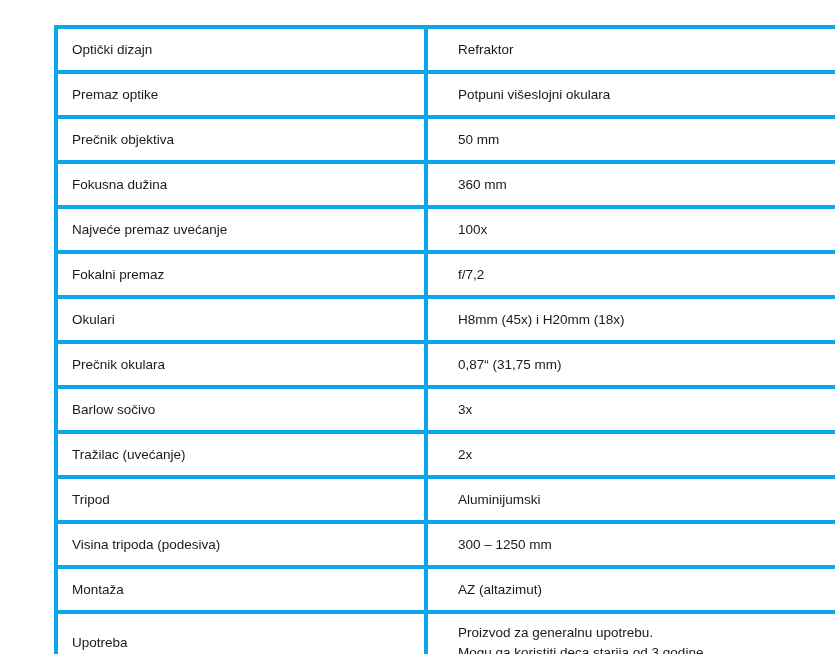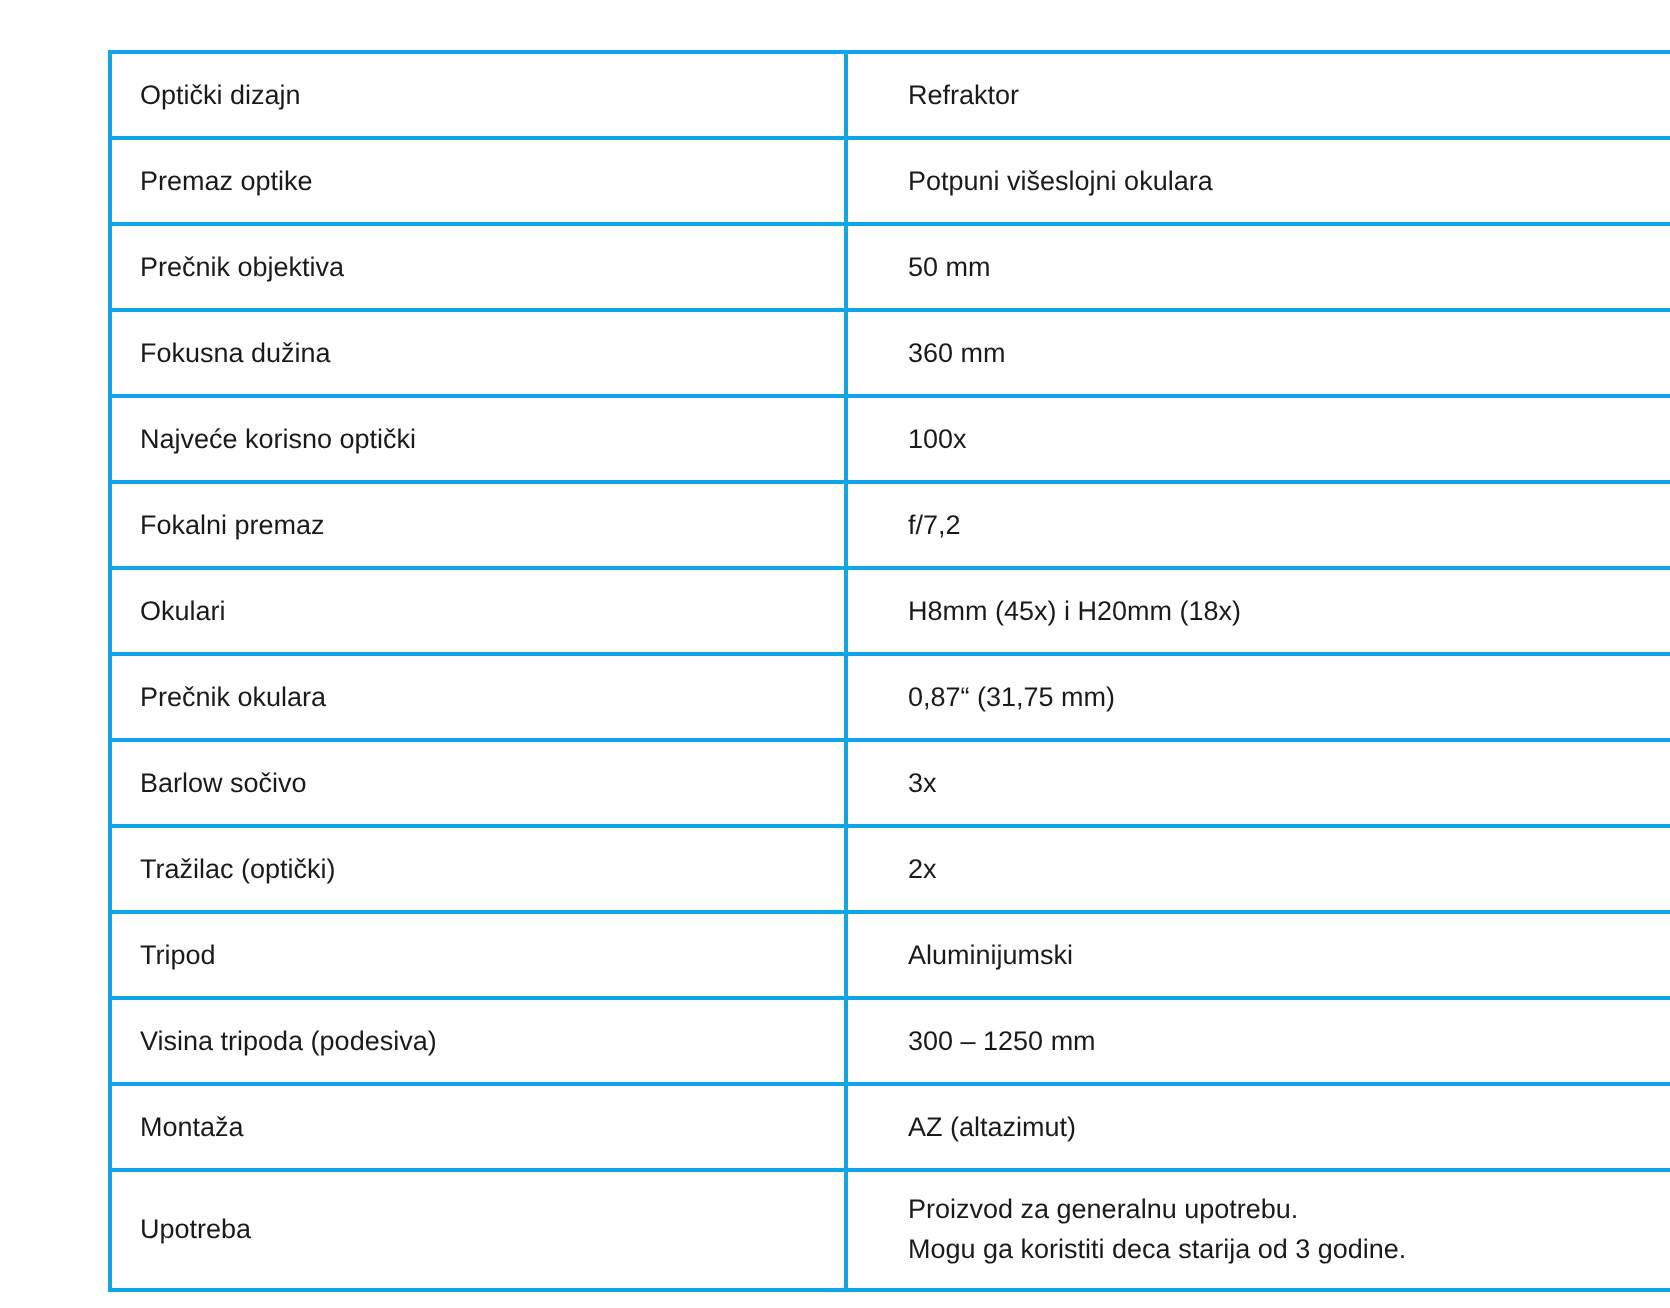--- a/index.html
+++ b/index.html
@@ -25,21 +25,21 @@
     left: 54px;
     top: 25px;
     width: 738px;
   }
   table.spec-table {
     border-collapse: collapse;
     width: 738px;
     table-layout: fixed;
   }
   table.spec-table td {
-    border: 2px solid #0ea5e9;
+    border: 4px solid #0ea5e9;
     padding: 0 14px;
     font-size: 13.5px;
     line-height: 1.45;
     vertical-align: middle;
     color: #1a1a1a;
     background: #ffffff;
   }
   table.spec-table td.label-cell {
     width: 338px;
     height: 41px;
@@ -81,21 +81,21 @@
               <span class="value-line">50 mm</span>
             </td>
           </tr>
           <tr>
             <td class="label-cell">Fokusna dužina</td>
             <td class="value-cell">
               <span class="value-line">360 mm</span>
             </td>
           </tr>
           <tr>
-            <td class="label-cell">Najveće korisno optički</td>
+            <td class="label-cell">Najveće premaz uvećanje</td>
             <td class="value-cell">
               <span class="value-line">100x</span>
             </td>
           </tr>
           <tr>
             <td class="label-cell">Fokalni premaz</td>
             <td class="value-cell">
               <span class="value-line">f/7,2</span>
             </td>
           </tr>
@@ -111,21 +111,21 @@
               <span class="value-line">0,87“ (31,75 mm)</span>
             </td>
           </tr>
           <tr>
             <td class="label-cell">Barlow sočivo</td>
             <td class="value-cell">
               <span class="value-line">3x</span>
             </td>
           </tr>
           <tr>
-            <td class="label-cell">Tražilac (optički)</td>
+            <td class="label-cell">Tražilac (uvećanje)</td>
             <td class="value-cell">
               <span class="value-line">2x</span>
             </td>
           </tr>
           <tr>
             <td class="label-cell">Tripod</td>
             <td class="value-cell">
               <span class="value-line">Aluminijumski</span>
             </td>
           </tr>

